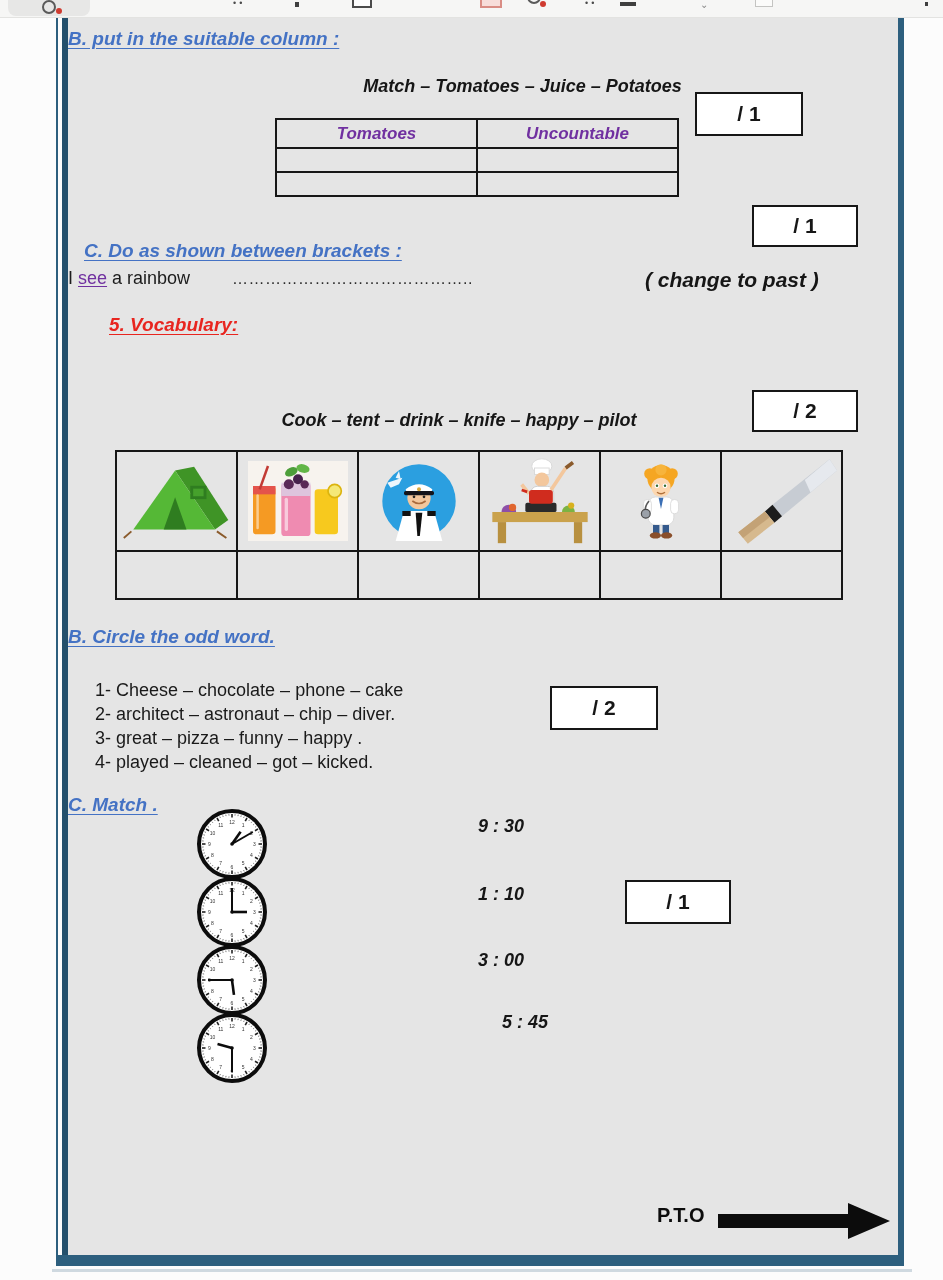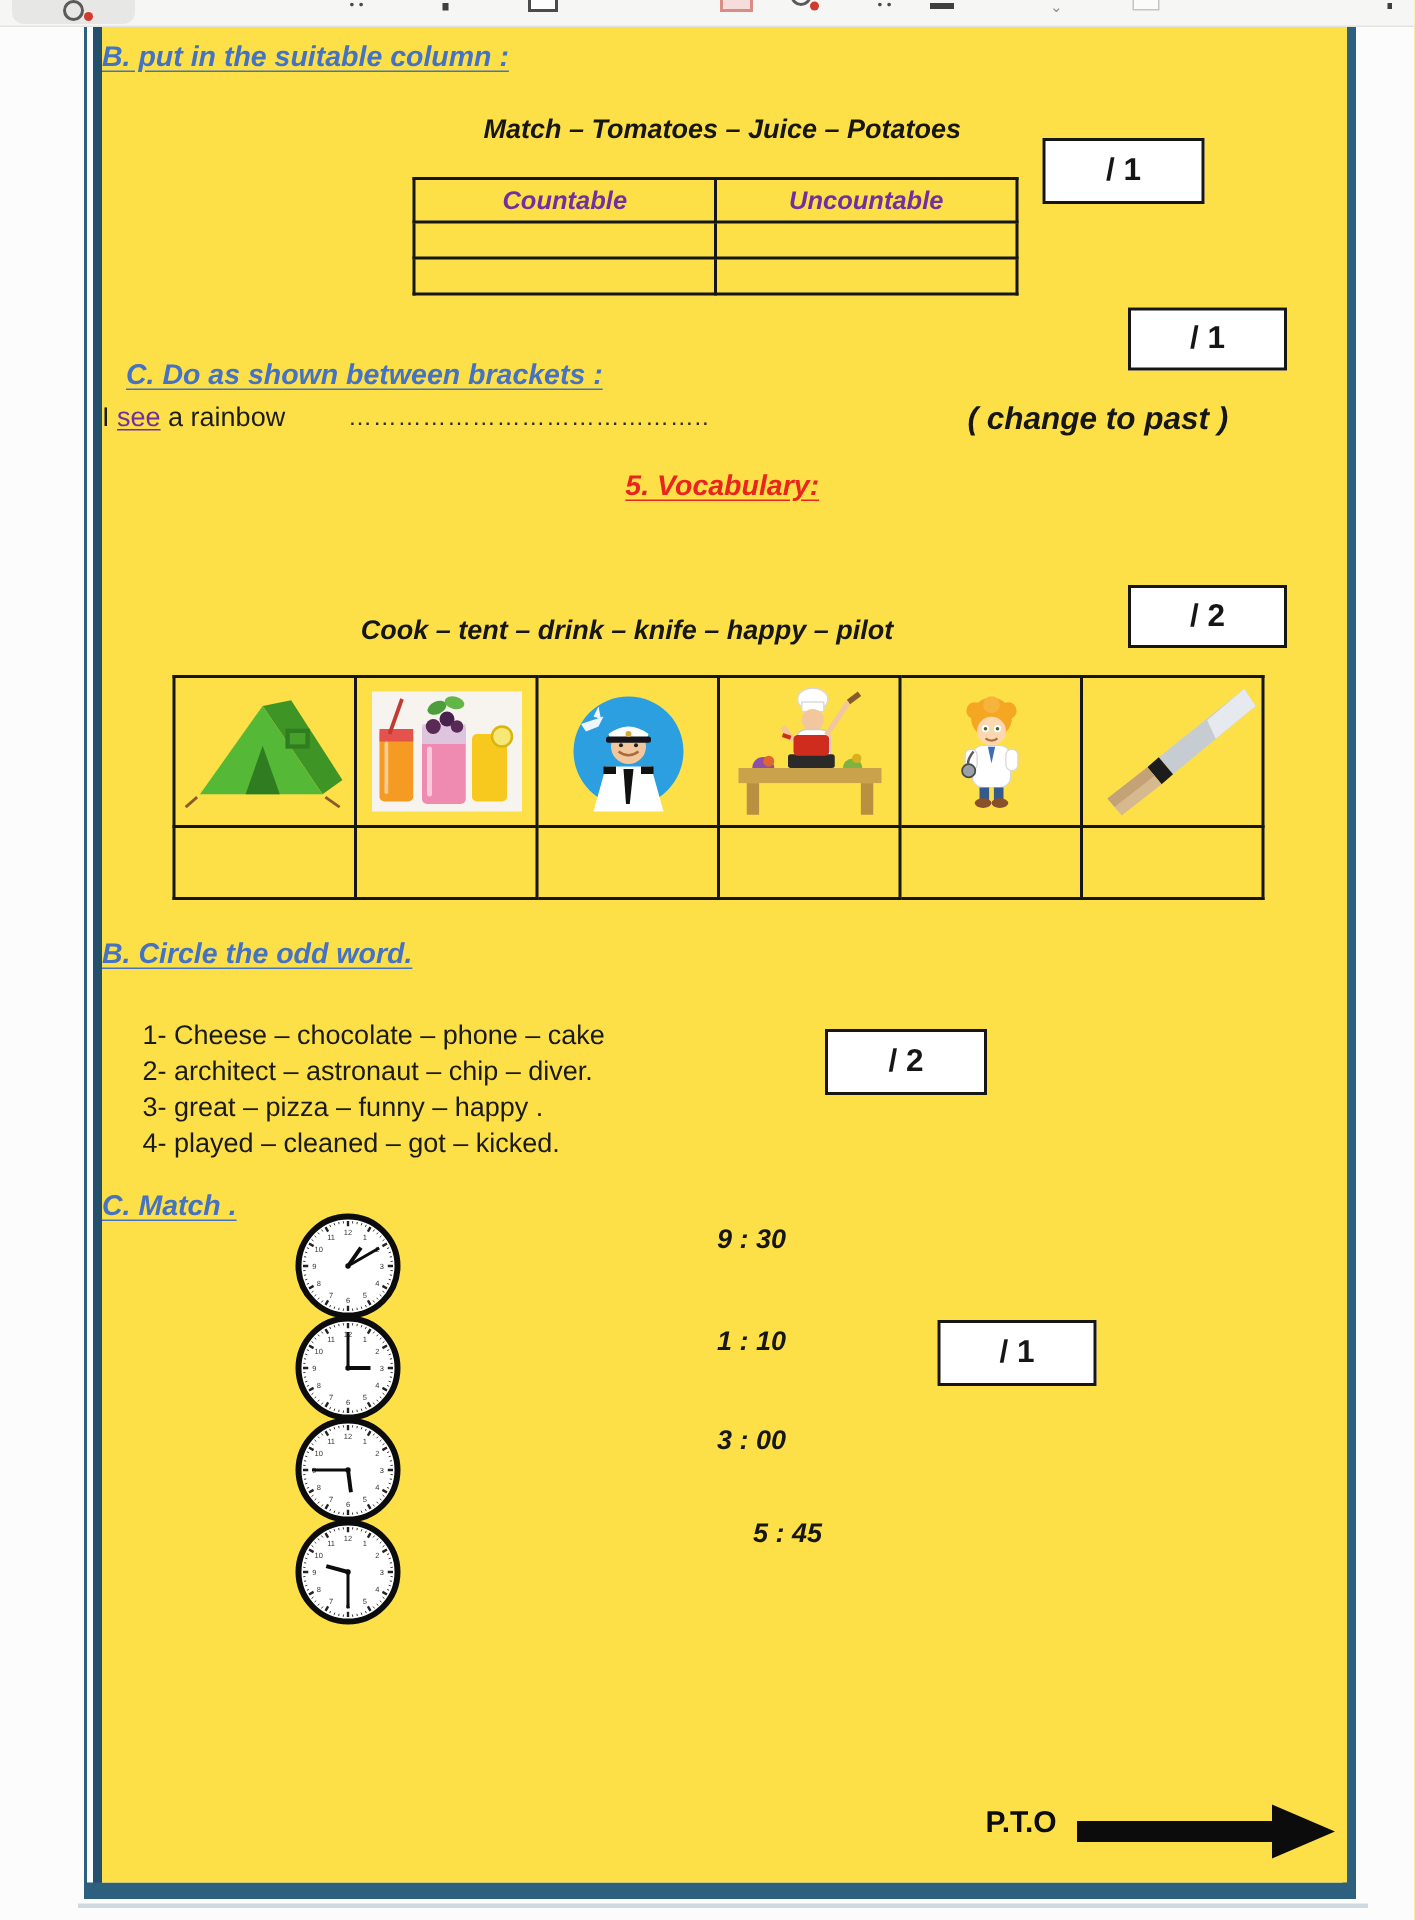--- a/index.html
+++ b/index.html
@@ -31,31 +31,31 @@
   .tb-dots { color:#4a4a4a; font-size:9px; letter-spacing:3px; }
   .tb-chev { color:#8a8a8a; font-size:10px; }
 
   
   .frame-left-thin  { position:absolute; left:56px; top:18px;  width:2px;  height:1238px; background:#2d5f7e; }
   .frame-left-thick { position:absolute; left:62px; top:18px;  width:6px;  height:1238px; background:#24506c; }
   .frame-right      { position:absolute; left:895px; top:18px; width:9px;  height:1244px; background:#2d5f7e; }
   .frame-bottom     { position:absolute; left:56px; top:1255px; width:848px; height:11px; background:#2d5f7e; }
   .frame-shadow     { position:absolute; left:52px; top:1269px; width:860px; height:3px; background:#cfd9e0; }
 
-  .sheet { position:absolute; left:68px; top:18px; width:830px; height:1237px; background:#fde047; }
+  .sheet { position:absolute; left:68px; top:18px; width:830px; height:1237px; background:#e5e5e5;padding-left:41px; }
 
   
   .h-blue {
     position:absolute;
     color:#4472c4; font-weight:bold; font-style:italic;
     font-size:19px; text-decoration:underline;
     text-underline-offset:3px;
   }
   .h-red {
-    position:absolute; width:827px; text-align:center;
+    position:absolute; width:827px; 
     color:#e8251f; font-weight:bold; font-style:italic;
     font-size:19px;
   }
   .h-red span { text-decoration:underline; text-underline-offset:3px; }
   .center-words {
     position:absolute; width:827px; text-align:center;
     font-weight:bold; font-style:italic; font-size:18px; color:#161616;
   }
   .score-box {
     position:absolute; border:2.5px solid #161616; background:#fff;
@@ -127,21 +127,21 @@
 
 <div class="sheet">
 
   <div class="h-blue" style="left:0px; top:10px;">B. put in the suitable column :</div>
   <div class="center-words" style="top:58px;">Match – Tomatoes – Juice – Potatoes</div>
   <div class="score-box" style="left:627px; top:74px; width:108px; height:44px;">/ 1</div>
 
   <table class="ctable">
     <tbody>
         <tr>
-      <th>Countable</th>
+      <th>Tomatoes</th>
       <th>Uncountable</th>
     </tr>
     <tr>
       <td></td>
       <td></td>
     </tr>
     <tr>
       <td></td>
       <td></td>
     </tr>

